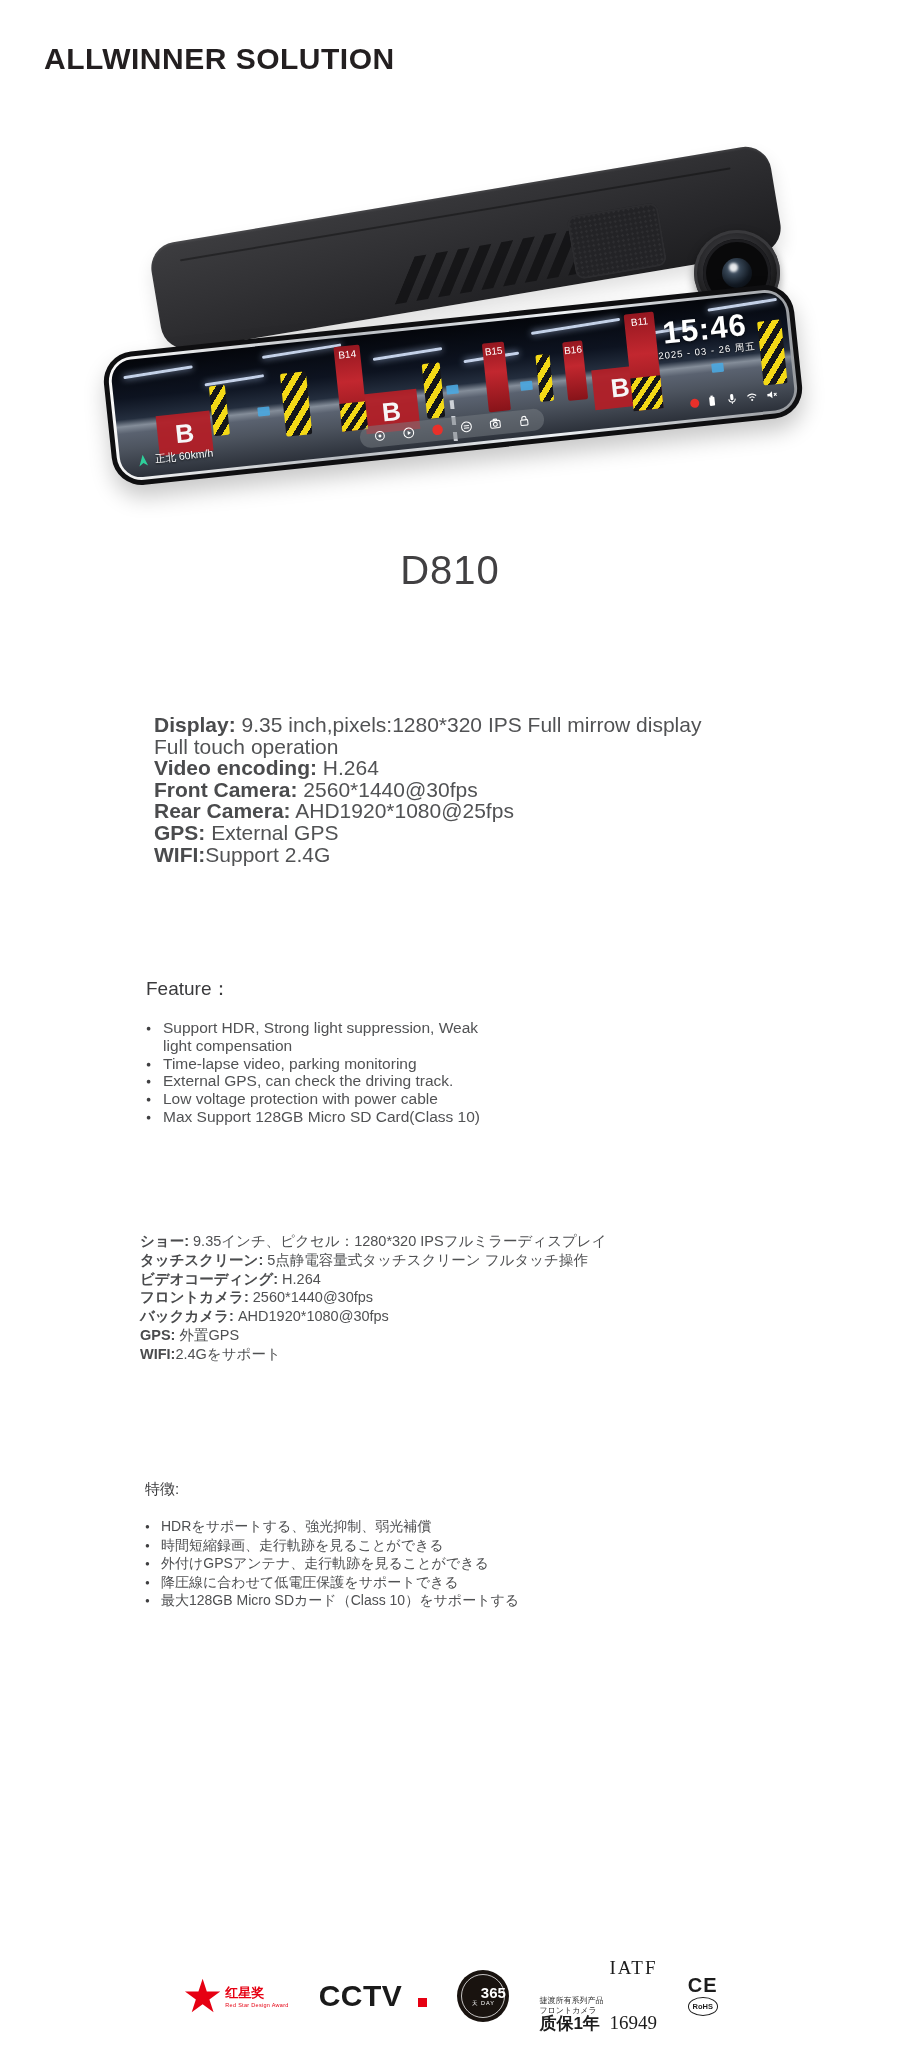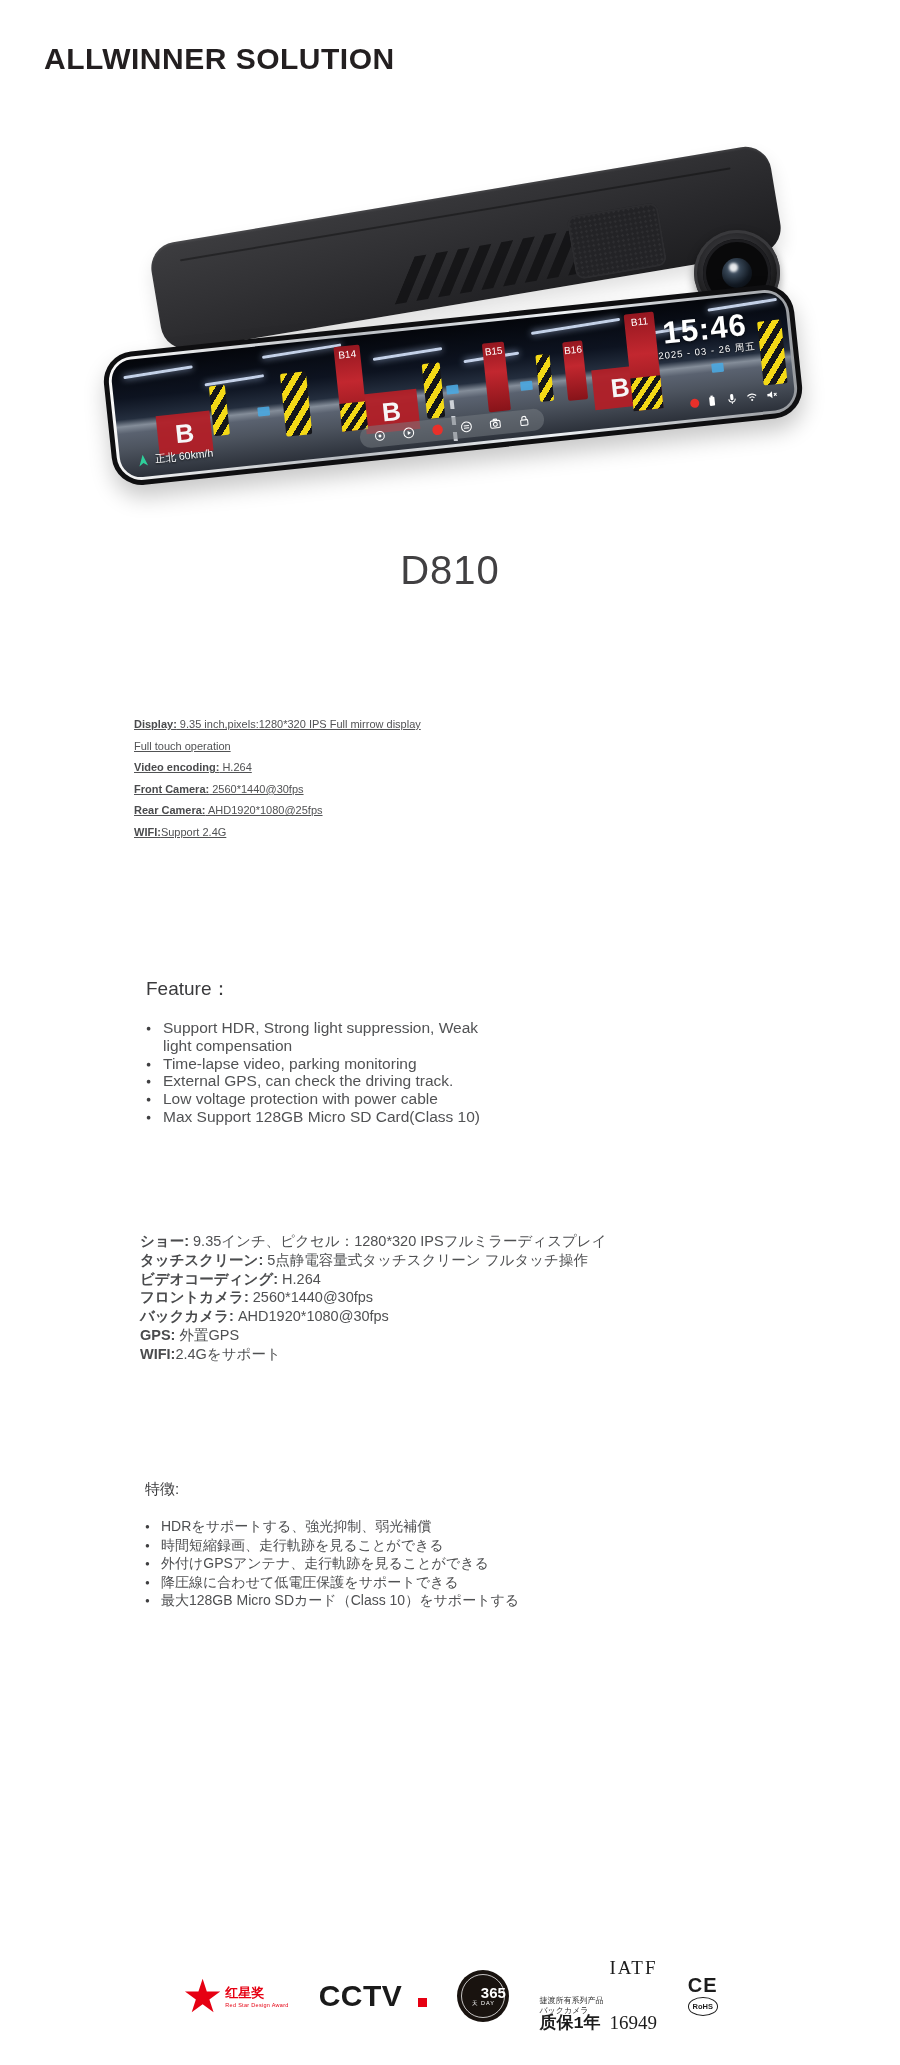--- a/index.html
+++ b/index.html
@@ -79,21 +79,21 @@
   .bar-right { display:flex; align-items:center; gap:6px; }
   .ic { display:inline-flex; width:14px; height:14px; }
   .ic svg { width:100%; height:100%; }
   .dot-rec { width:9px; height:9px; border-radius:50%; background:#e8302a; }
 
   
   .product-name { position:absolute; left:0; top:548px; width:900px; text-align:center;
     font-size:40px; font-weight:400; color:#414042; letter-spacing:1px; }
 
   
-  .specs-en { position:absolute; left:134px; top:714px; font-size:11px; line-height:21.6px; color:#515254;text-decoration:underline; }
+  .specs-en { position:absolute; left:154px; top:714px; font-size:21px; line-height:21.6px; color:#515254; }
   .specs-en b, .specs-jp b { font-weight:700; color:#4a4b4d; }
 
   .features-en { position:absolute; left:146px; top:976px; color:#515254; }
   .features-en .hd { font-size:19px; color:#3a3a3c; margin-bottom:17px; }
   .features-en ul { list-style:none; }
   .features-en li { position:relative; font-size:15.5px; line-height:17.8px; padding-left:17px;
     margin-bottom:0; max-width:360px; }
   .features-en li::before { content:"●"; position:absolute; left:0; top:1px; font-size:8.5px; color:#3f3f41; }
 
   .specs-jp { position:absolute; left:140px; top:1232px; font-size:14.5px; line-height:18.8px; color:#4f5052; }
@@ -115,21 +115,21 @@
   .cctv { display:flex; align-items:flex-end; gap:16px; }
   .cctv-t { font-size:30px; font-weight:900; color:#1a1a1a; letter-spacing:0.5px; line-height:26px; }
   .cctv-dot { width:9px; height:9px; background:#e60012; margin-bottom:2px; }
   .b365 { position:relative; width:52px; height:52px; border-radius:50%; background:#19130f;
     color:#fff; display:flex; flex-direction:column; align-items:center; justify-content:center; }
   .b365::before { content:""; position:absolute; inset:4px; border-radius:50%;
     border:1px solid rgba(255,255,255,.75); }
   .b365-n { font-size:15px; font-weight:700; line-height:15px;margin-left:20px; }
   .b365-s { font-size:5.5px; letter-spacing:1px; }
   .war { display:flex; align-items:flex-end; gap:6px; }
-  .war-col { display:flex; flex-direction:column;font-family:Liberation Mono, monospace; }
+  .war-col { display:flex; flex-direction:column; }
   .war-s { font-size:8px; color:#2b2b2b; line-height:9.5px; }
   .war-b { font-size:17px; font-weight:700; color:#1c1c1c; line-height:18px; }
   .iatf { display:flex; flex-direction:column; font-family:"Liberation Serif", serif; color:#1c1c1c; }
   .iatf-t { font-size:19px; letter-spacing:2px; line-height:19px; }
   .iatf-n { font-size:19px; line-height:20px;margin-top:36px; }
   .cemark { display:flex; flex-direction:column; align-items:center; gap:3px; }
   .ce-t { font-size:20px; font-weight:600; color:#1c1c1c; letter-spacing:1px; line-height:18px; }
   .rohs { font-size:7.5px; font-weight:700; color:#1c1c1c; border:1px solid #1c1c1c;
     border-radius:50%; padding:4px 4px; }
 </style>
@@ -292,20 +292,21 @@
   </div>
 
   <div class="product-name">D810</div>
 
   <div class="specs-en">
     <div><b>Display:</b><span> 9.35 inch,pixels:1280*320 IPS Full mirrow display</span></div>
     <div><b></b><span>Full touch operation</span></div>
     <div><b>Video encoding:</b><span> H.264</span></div>
     <div><b>Front Camera:</b><span> 2560*1440@30fps</span></div>
     <div><b>Rear Camera:</b><span> AHD1920*1080@25fps</span></div>
+    <div><b>GPS:</b><span> External GPS</span></div>
     <div><b>WIFI:</b><span>Support 2.4G</span></div>
   </div>
 
   <div class="features-en">
     <div class="hd">Feature：</div>
     <ul>
       <li>Support HDR, Strong light suppression, Weak light compensation</li>
       <li>Time-lapse video, parking monitoring</li>
       <li>External GPS, can check the driving track.</li>
       <li>Low voltage protection with power cable</li>
@@ -346,21 +347,21 @@
       <span class="cctv-t">CCTV</span>
       <span class="cctv-dot"></span>
     </div>
     <div class="b365">
       <span class="b365-n">365</span>
       <span class="b365-s">天 DAY</span>
     </div>
     <div class="war">
       <span class="war-col">
         <span class="war-s">捷渡所有系列产品</span>
-        <span class="war-s">バックカメラ</span>
+        <span class="war-s">フロントカメラ</span>
         <span class="war-b">质保1年</span>
       </span>
       <span class="iatf">
         <span class="iatf-t">IATF</span>
         <span class="iatf-n">16949</span>
       </span>
     </div>
     <div class="cemark">
       <span class="ce-t">CE</span>
       <span class="rohs">RoHS</span>

